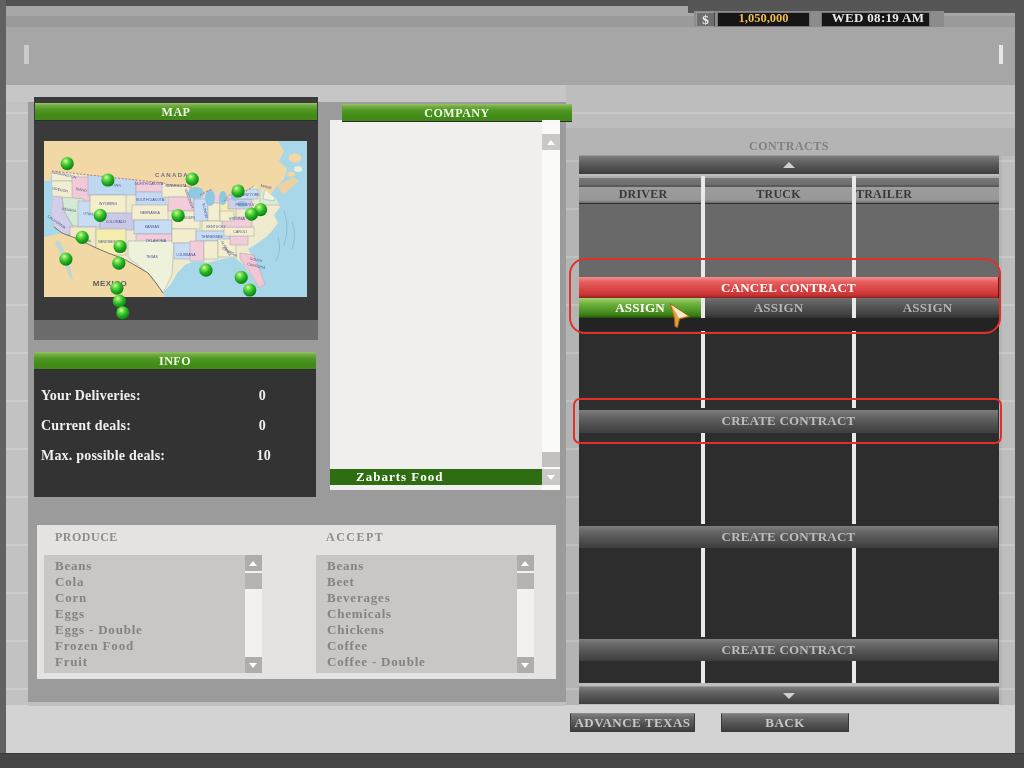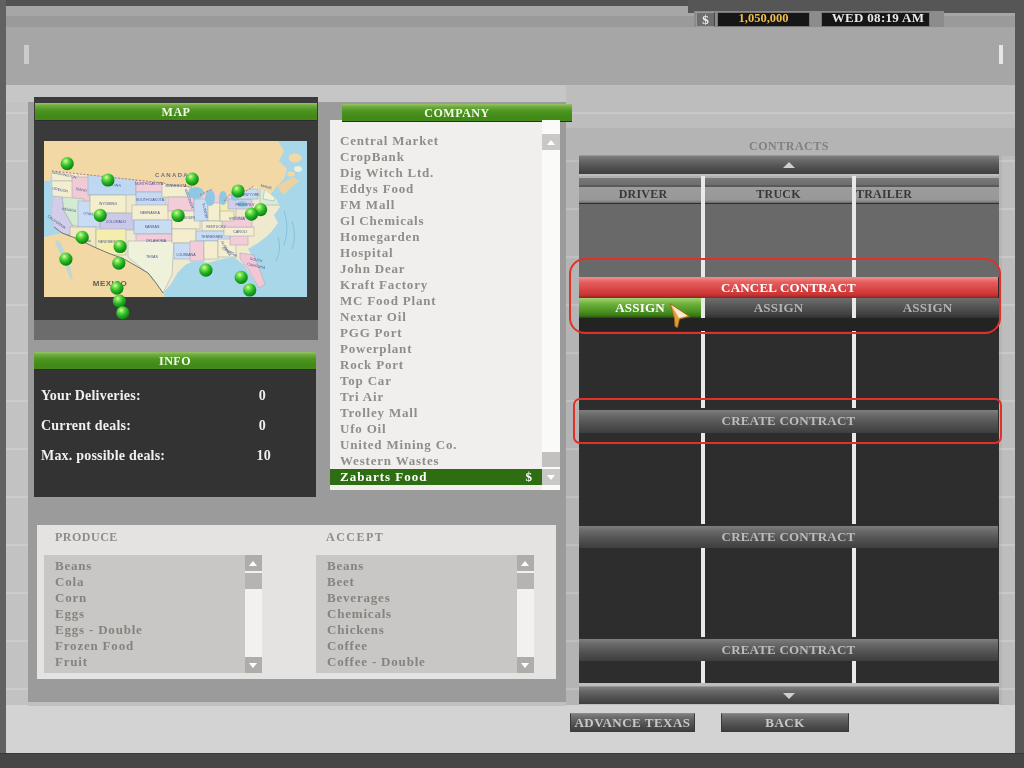--- a/index.html
+++ b/index.html
@@ -191,42 +191,21 @@
   <div class="abs" style="left:34px;top:369px;width:282px;height:128px;background:#333333;"></div>
   <div class="ghead" style="left:34px;top:352px;width:282px;">INFO</div>
   <div class="abs" style="left:41px;top:388px;width:260px;color:#efefef;font-weight:bold;font-size:14px;letter-spacing:0.2px;">
     <div style="position:relative;height:30px;">Your Deliveries:<span style="position:absolute;right:35px;">0</span></div>
     <div style="position:relative;height:30px;">Current deals:<span style="position:absolute;right:35px;">0</span></div>
     <div style="position:relative;height:30px;">Max. possible deals:<span style="position:absolute;right:30px;">10</span></div>
   </div>
 
   <div class="abs" style="left:330px;top:120px;width:230px;height:370px;background:#f1efee;"></div>
   <div class="ghead" style="left:342px;top:104px;width:230px;">COMPANY</div>
-  <div class="abs listtxt" style="left:340px;top:133px;">Central Market
-CropBank
-Dig Witch Ltd.
-Eddys Food
-FM Mall
-Gl Chemicals
-Homegarden
-Hospital
-John Dear
-Kraft Factory
-MC Food Plant
-Nextar Oil
-PGG Port
-Powerplant
-Rock Port
-Top Car
-Tri Air
-Trolley Mall
-Ufo Oil
-United Mining Co.
-Western Wastes</div>
-  <div class="abs" style="left:330px;top:469px;width:212px;height:16px;background:#2e6d11;color:#ffffff;font-weight:bold;font-size:13px;letter-spacing:1px;line-height:16px;">
+  <div class="abs" style="left:330px;top:469px;width:212px;height:16px;background:#2e6d11;color:#ffffff;font-weight:bold;font-size:13px;letter-spacing:1px;line-height:16px;padding-left:16px;">
     <span style="margin-left:10px;">Zabarts Food</span><span style="position:absolute;right:9px;">$</span>
   </div>
 
   <div class="abs" style="left:542px;top:120px;width:18px;height:370px;background:#fafaf8;"></div>
   <div class="abs" style="left:542px;top:134px;width:18px;height:16px;background:#c9c8c6;"></div>
   <div class="abs" style="left:547px;top:140px;width:0;height:0;border-left:4px solid transparent;border-right:4px solid transparent;border-bottom:5px solid #fff;"></div>
   <div class="abs" style="left:542px;top:452px;width:18px;height:15px;background:#c2c1bf;"></div>
   <div class="abs" style="left:542px;top:469px;width:18px;height:16px;background:#c9c8c6;"></div>
   <div class="abs" style="left:547px;top:475px;width:0;height:0;border-left:4px solid transparent;border-right:4px solid transparent;border-top:5px solid #fff;"></div>
 

